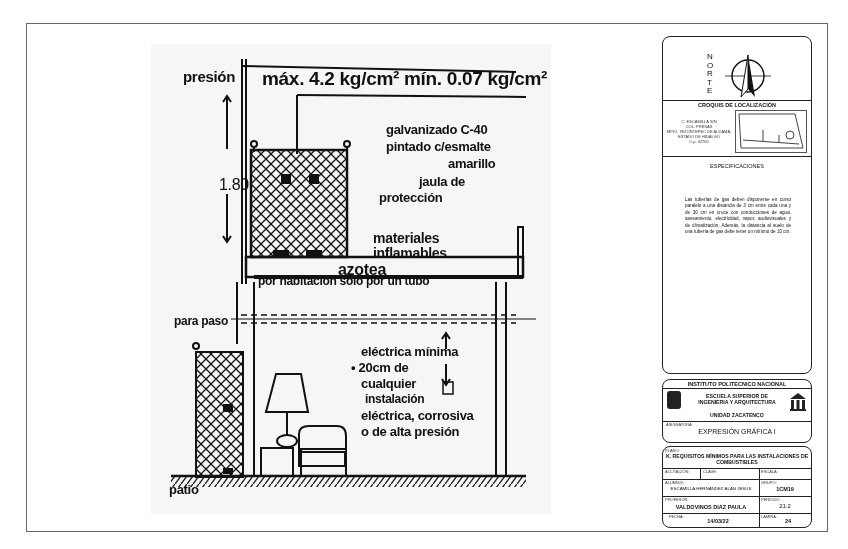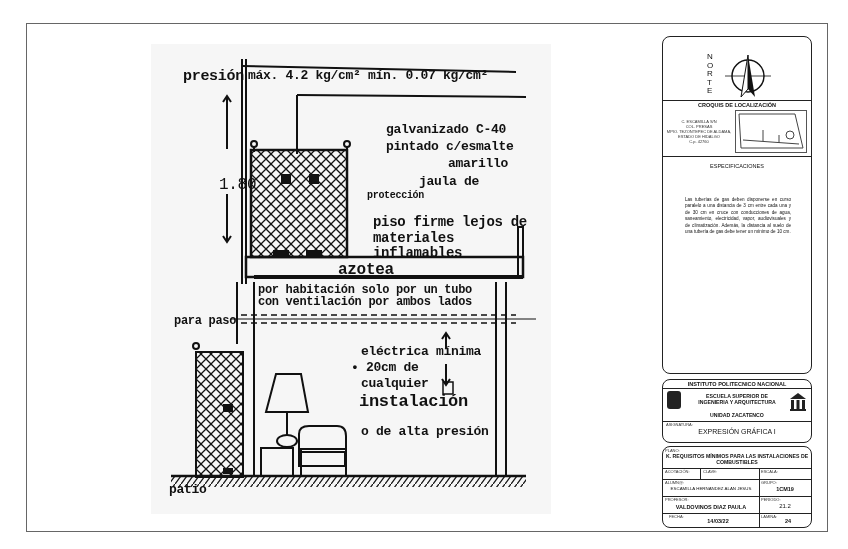--- a/index.html
+++ b/index.html
@@ -1,19 +1,19 @@
 <!DOCTYPE html>
 <html><head>
 <meta charset="utf-8">
 <style>
   html,body{margin:0;padding:0;background:#fff;}
   body{width:848px;height:549px;position:relative;overflow:hidden;font-family:"Liberation Sans",sans-serif;color:#111;}
   .sheet{position:absolute;left:26px;top:23px;width:802px;height:509px;border:1px solid #666;background:#fff;box-sizing:border-box;}
   .drawing{position:absolute;left:151px;top:44px;width:400px;height:470px;background:#f6f6f6;}
-  .hand{position:absolute;font-family:Liberation Mono, monospace;font-weight:bold;color:#111;white-space:nowrap;letter-spacing:-0.3px;}
+  .hand{position:absolute;font-family:Liberation Sans, sans-serif;font-weight:bold;color:#111;white-space:nowrap;letter-spacing:-0.3px;}
   .tb{position:absolute;border:1px solid #222;border-radius:8px;background:#fff;box-sizing:border-box;}
   .tiny{font-size:4px;color:#333;}
   .center{text-align:center;}
 </style>
 </head>
 <body>
 
 <div class="sheet"></div>
 
 <div class="drawing">
@@ -88,38 +88,37 @@
       <rect x="122" y="206" width="16" height="6"></rect>
       <rect x="155" y="206" width="16" height="6"></rect>
       <rect x="130" y="130" width="10" height="10"></rect>
       <rect x="158" y="130" width="10" height="10"></rect>
       <rect x="72" y="360" width="10" height="8"></rect>
       <rect x="72" y="424" width="10" height="6"></rect>
     </g>
   </svg>
 
   <div class="hand" style="left:32px;top:24px;font-size:15px;">presión</div>
-  <div class="hand" style="left:97px;top:24px;font-size:13px;">máx. 4.2 kg/cm² mín. 0.07 kg/cm²</div>
+  <div class="hand" style="left:111px;top:24px;font-size:19px;">máx. 4.2 kg/cm² mín. 0.07 kg/cm²</div>
   <div class="hand" style="left:235px;top:78px;font-size:13px;text-align:right;">galvanizado C-40</div>
   <div class="hand" style="left:235px;top:95px;font-size:13px;text-align:center;">pintado c/esmalte</div>
   <div class="hand" style="left:297px;top:112px;font-size:13px;">amarillo</div>
   <div class="hand" style="left:68px;top:132px;font-size:16px;font-weight:normal;">1.80</div>
   <div class="hand" style="left:228px;top:130px;font-size:13px;margin-left:40px;">jaula de</div>
-  <div class="hand" style="left:216px;top:146px;font-size:10px;">protección</div>
-  <div class="hand" style="left:222px;top:170px;font-size:14px;">piso firme lejos de</div>
+  <div class="hand" style="left:228px;top:146px;font-size:13px;">protección</div>
   <div class="hand" style="left:222px;top:186px;font-size:14px;">materiales</div>
   <div class="hand" style="left:222px;top:201px;font-size:14px;">inflamables</div>
   <div class="hand" style="left:187px;top:217px;font-size:16px;">azotea</div>
   <div class="hand" style="left:23px;top:238px;font-size:12px;margin-top:32px;">para paso</div>
-  <div class="hand" style="left:107px;top:239px;font-size:12px;">por habitación solo por un tubo</div>
-  <div class="hand" style="left:107px;top:251px;font-size:12px;">con ventilación por ambos lados</div>
+  <div class="hand" style="left:107px;top:230px;font-size:12px;">por habitación solo por un tubo</div>
   <div class="hand" style="left:210px;top:300px;font-size:13px;">eléctrica mínima</div>
   <div class="hand" style="left:200px;top:316px;font-size:13px;">• 20cm de</div>
   <div class="hand" style="left:210px;top:332px;font-size:13px;">cualquier</div>
-  <div class="hand" style="left:208px;top:348px;font-size:17px;">instalación</div>
+  <div class="hand" style="left:214px;top:348px;font-size:12px;">instalación</div>
+  <div class="hand" style="left:210px;top:364px;font-size:13px;">eléctrica, corrosiva</div>
   <div class="hand" style="left:210px;top:380px;font-size:13px;">o de alta presión</div>
   <div class="hand" style="left:18px;top:438px;font-size:13px;">patio</div>
 </div>
 
 <div class="tb" style="left:662px;top:36px;width:150px;height:338px;">
   <div style="position:absolute;left:44px;top:16px;font-size:8px;line-height:8.5px;">
     <div>N</div>
       <div>O</div>
       <div>R</div>
       <div>T</div>

